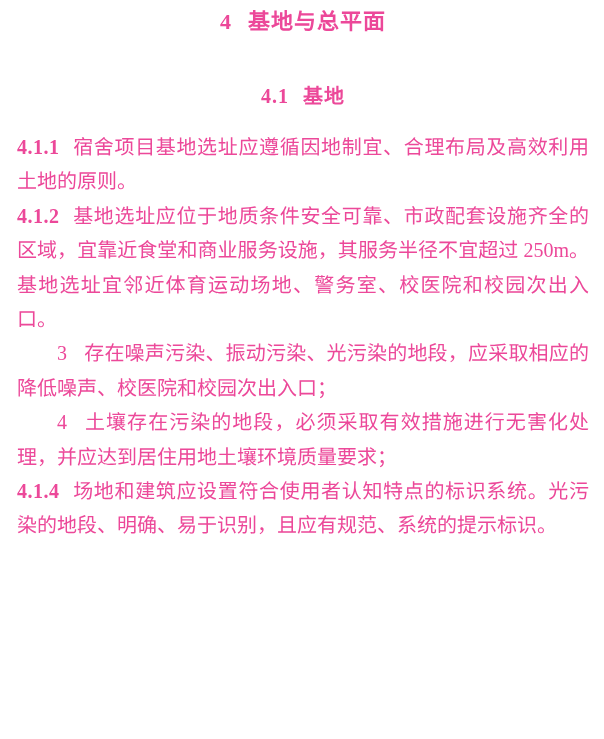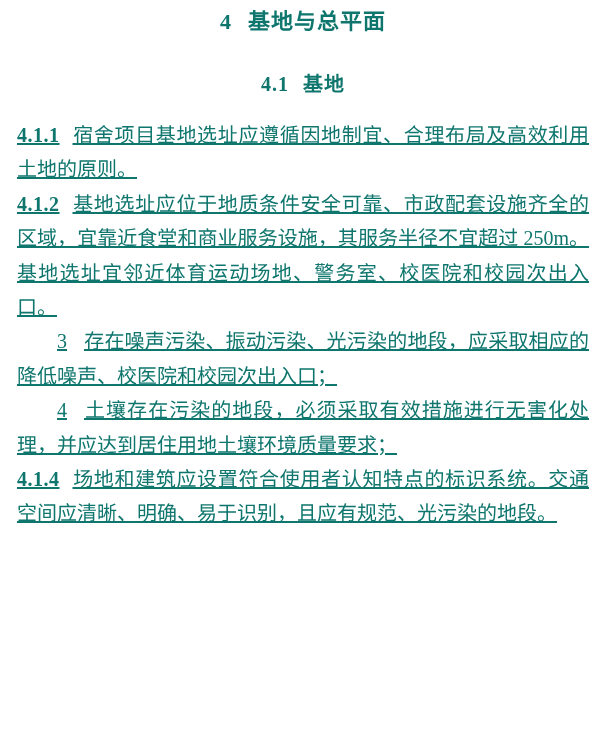--- a/index.html
+++ b/index.html
@@ -7,52 +7,51 @@
     padding: 0;
     background: #ffffff;
   }
   .page {
     position: relative;
     width: 604px;
     height: 658px;
     box-sizing: border-box;
     padding: 0 15px 12px 17px;
     background: #ffffff;
-    color: #0f766e;
+    color: #ec4899;
     font-family: "Liberation Serif", "DejaVu Serif", serif;
     overflow: hidden;
   }
   .chapter-heading {
     margin: 6px 0 0 0;
     text-align: center;
     font-size: 22px;
     line-height: 32px;
     font-weight: bold;
     letter-spacing: 1px;
   }
   .chapter-heading .head-num {
     margin-right: 16px;
   }
   .section-heading {
-    margin: 32px 0 0 0;
+    margin: 44px 0 0 0;
     text-align: center;
     font-size: 20px;
     line-height: 28px;
     font-weight: bold;
     letter-spacing: 1px;
   }
   .section-heading .head-num {
     margin-right: 14px;
   }
   .doc-body {
     margin-top: 20px;
     font-size: 20px;
     line-height: 34.4px;
     text-align: justify;
-    text-decoration: underline;
   }
   .doc-body p {
     margin: 0;
     padding: 0;
   }
   .clause-num {
     font-weight: bold;
     margin-right: 13px;
     letter-spacing: 0.5px;
   }
@@ -79,18 +78,18 @@
     <p class="clause"><b class="clause-num">4.1.2</b><span>基地选址应位于地质条件安全可靠、市政配套设施齐全的区域，宜靠近食堂和商业服务设施，其服务半径不宜超过 250m。基地选址宜邻近体育运动场地、警务室、校医院和校园次出入口。</span></p>
 
 
 
 
     <p class="sub-item"><span class="item-num">3</span><span>存在噪声污染、振动污染、光污染的地段，应采取相应的降低噪声、校医院和校园次出入口；</span></p>
 
     <p class="sub-item"><span class="item-num">4</span><span>土壤存在污染的地段，必须采取有效措施进行无害化处理，并应达到居住用地土壤环境质量要求；</span></p>
 
 
-    <p class="clause"><b class="clause-num">4.1.4</b><span>场地和建筑应设置符合使用者认知特点的标识系统。交通空间应清晰、明确、易于识别，且应有规范、光污染的地段。</span></p>
+    <p class="clause"><b class="clause-num">4.1.4</b><span>场地和建筑应设置符合使用者认知特点的标识系统。光污染的地段、明确、易于识别，且应有规范、系统的提示标识。</span></p>
 
     <p class="clause"></p>
 
   </div>
 </div>
 
 </body></html>

